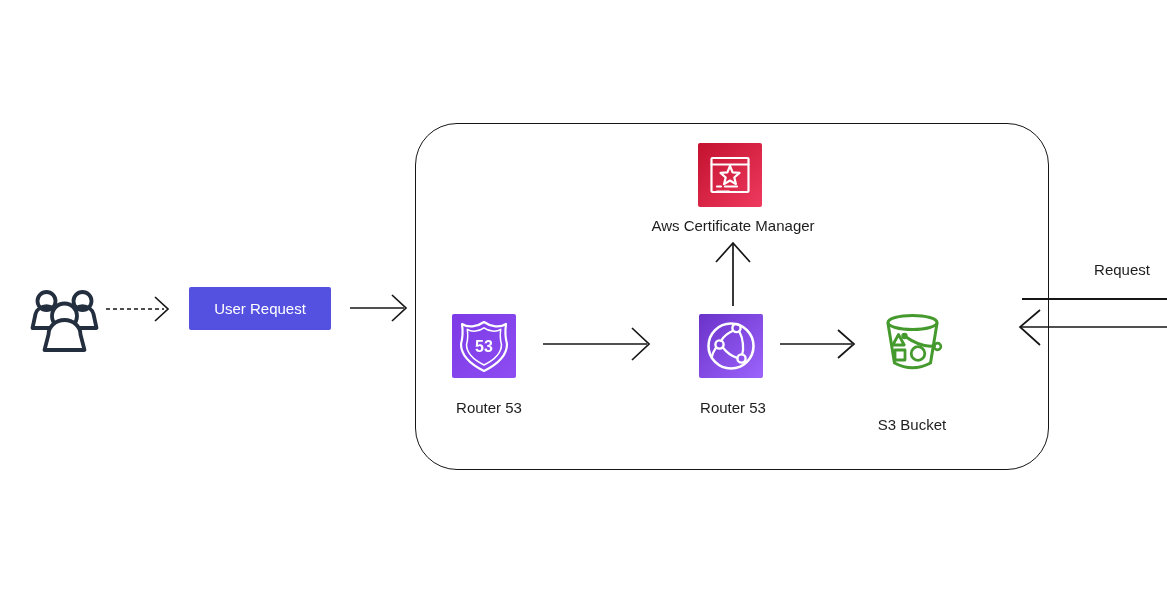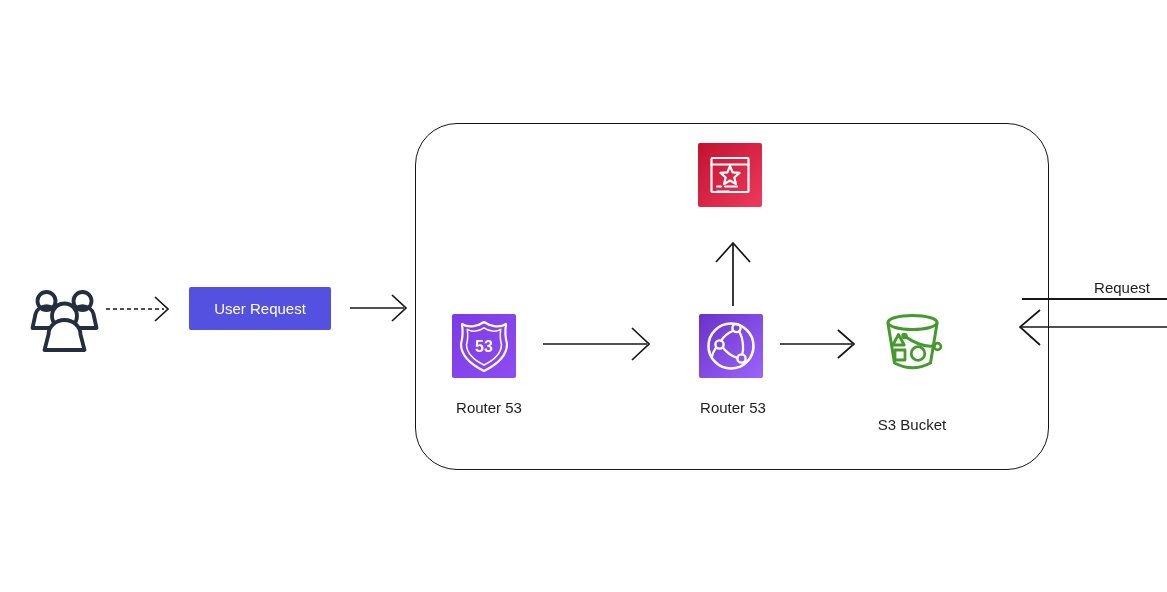--- a/index.html
+++ b/index.html
@@ -73,20 +73,21 @@
         <stop class="acm-s1" offset="0"></stop>
           <stop class="acm-s2" offset="1"></stop>
       </linearGradient>
     </defs>
     <rect width="64" height="64" rx="2" fill="url(#acmGrad)"></rect>
     <rect class="st-white" x="13.5" y="15" width="37" height="34" rx="1" stroke-width="2.2"></rect>
     <line class="st-white" x1="13.5" y1="21.5" x2="50.5" y2="21.5" stroke-width="2.2"></line>
     <path class="st-white" stroke-width="2.2" d="M32 23 L34.6 29.4 L41.5 29.9 L36.3 34.5 L37.9 41.1 L32 37.5 L26.1 41.1 L27.7 34.5 L22.5 29.9 L29.4 29.4 Z"></path>
     <path class="st-white" stroke-width="2.2" d="M19 43.5 h4 M27 43.5 h12 M19 48.5 h12"></path>
   </svg>
+  <div class="label" style="left:733px;top:217px">Aws Certificate Manager</div>
 
   <svg class="abs" style="left:714px;top:240px" width="38" height="68" viewBox="0 0 38 68">
     <line class="edge" x1="19" y1="4" x2="19" y2="66"></line>
     <path class="edge" d="M 2 22 L 19 3 L 36 22"></path>
   </svg>
 
   <svg class="abs" style="left:452px;top:314px" width="64" height="64" viewBox="0 0 64 64">
     <defs>
       <linearGradient id="shGrad" x1="0" y1="0" x2="1" y2="1">
         <stop class="sh-s1" offset="0"></stop>
@@ -134,21 +135,21 @@
     <path class="st-green" stroke-width="3" d="M 10 14.5 L 16.5 54 Q 34.5 63.5 52.5 54 L 59 14.5"></path>
     <path class="st-green" stroke-width="2.8" d="M 20.5 25.5 L 14.8 36 L 26.2 36 Z"></path>
     <rect class="st-green" x="17" y="41" width="10" height="10" stroke-width="2.8"></rect>
     <circle class="st-green" cx="40" cy="44.5" r="6.8" stroke-width="2.8"></circle>
     <circle class="fill-green" cx="26.5" cy="27" r="3.2"></circle>
     <path class="st-green" stroke-width="3" d="M 26.5 27 C 35 33 47 38.5 56.5 36.8"></path>
     <circle class="st-green" cx="59.5" cy="37.5" r="3.4" stroke-width="2.6"></circle>
   </svg>
   <div class="label" style="left:912px;top:416px">S3 Bucket</div>
 
-  <div class="label" style="left:1122px;top:279px">Request</div>
+  <div class="label" style="left:1122px;top:261px">Request</div>
   <div class="hline" style="left:1022px;top:298px;width:145px"></div>
 
   <svg class="abs" style="left:1016px;top:308px" width="151" height="40" viewBox="0 0 151 40">
     <line class="edge" x1="151" y1="19" x2="5" y2="19"></line>
     <path class="edge" d="M 24 2 L 4 19 L 24 37"></path>
   </svg>
 
 </div>
 
 </body></html>

